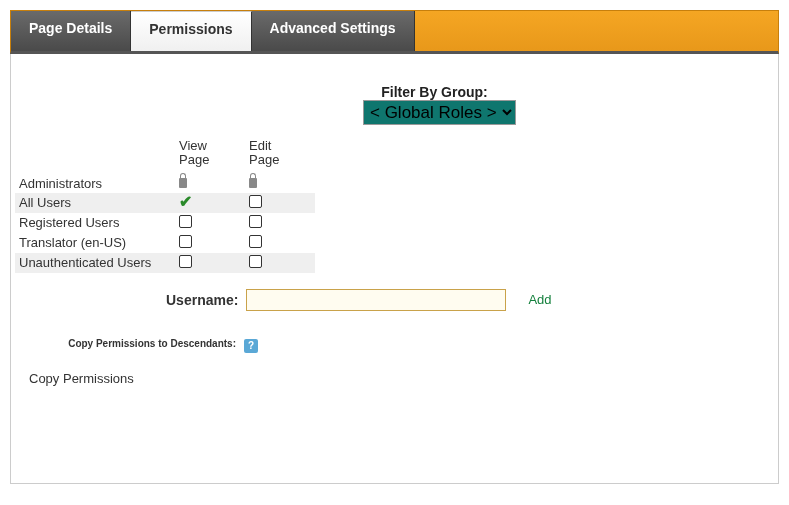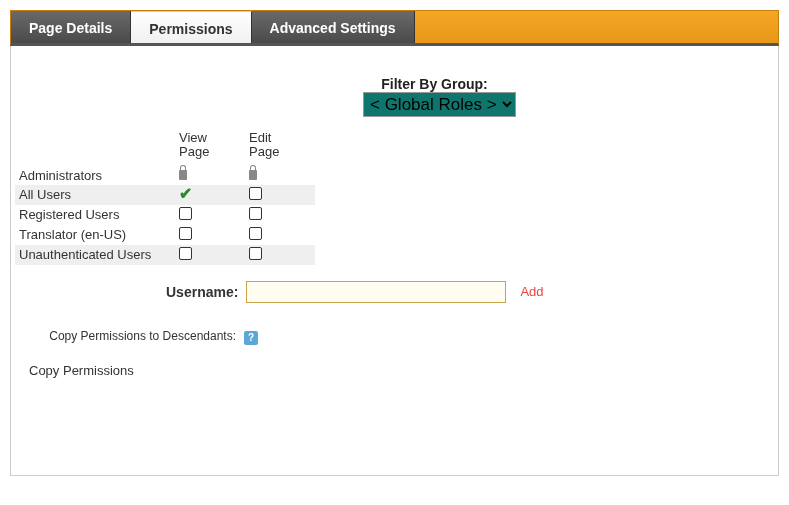--- a/index.html
+++ b/index.html
@@ -9,21 +9,21 @@
     font-family: Verdana, Arial, sans-serif;
     font-size: 13px;
     background: #fff;
     color: #333;
   }
   .tab-bar {
     display: flex;
     background: linear-gradient(#f5a623, #e8981a);
     border: 1px solid #c77f0c;
     border-bottom: 3px solid #555;
-    height: 36px;
+    height: 44px;
   }
   .tab {
     padding: 0 18px;
     line-height: 34px;
     font-weight: bold;
     color: #fff;
     background: linear-gradient(#6a6a6a, #4a4a4a);
     border-right: 1px solid #333;
     cursor: pointer;
     font-size: 14px;
@@ -120,33 +120,33 @@
     margin-right: 8px;
   }
   .username-input {
     width: 260px;
     height: 22px;
     border: 1px solid #c9a24a;
     background: #fffcf0;
     padding: 2px 4px;
   }
   .add-link {
-    margin-left: 14px;
-    cursor: pointer;
-    color: #ef4444;
+    margin-left: 22px;
+    cursor: pointer;
+    color: #15803d;
   }
   .copy-row {
     display: flex;
     align-items: flex-start;
     margin-top: 26px;
     padding-left: 30px;
   }
   .copy-label {
-    font-weight: normal;
-    font-size: 12px;
+    font-weight: bold;
+    font-size: 10px;
     text-align: right;
     width: 195px;
     line-height: 1.3;
   }
   .help-icon {
     display: inline-block;
     width: 14px; height: 14px;
     background: #5aa8d6;
     color: #fff;
     font-size: 10px;

